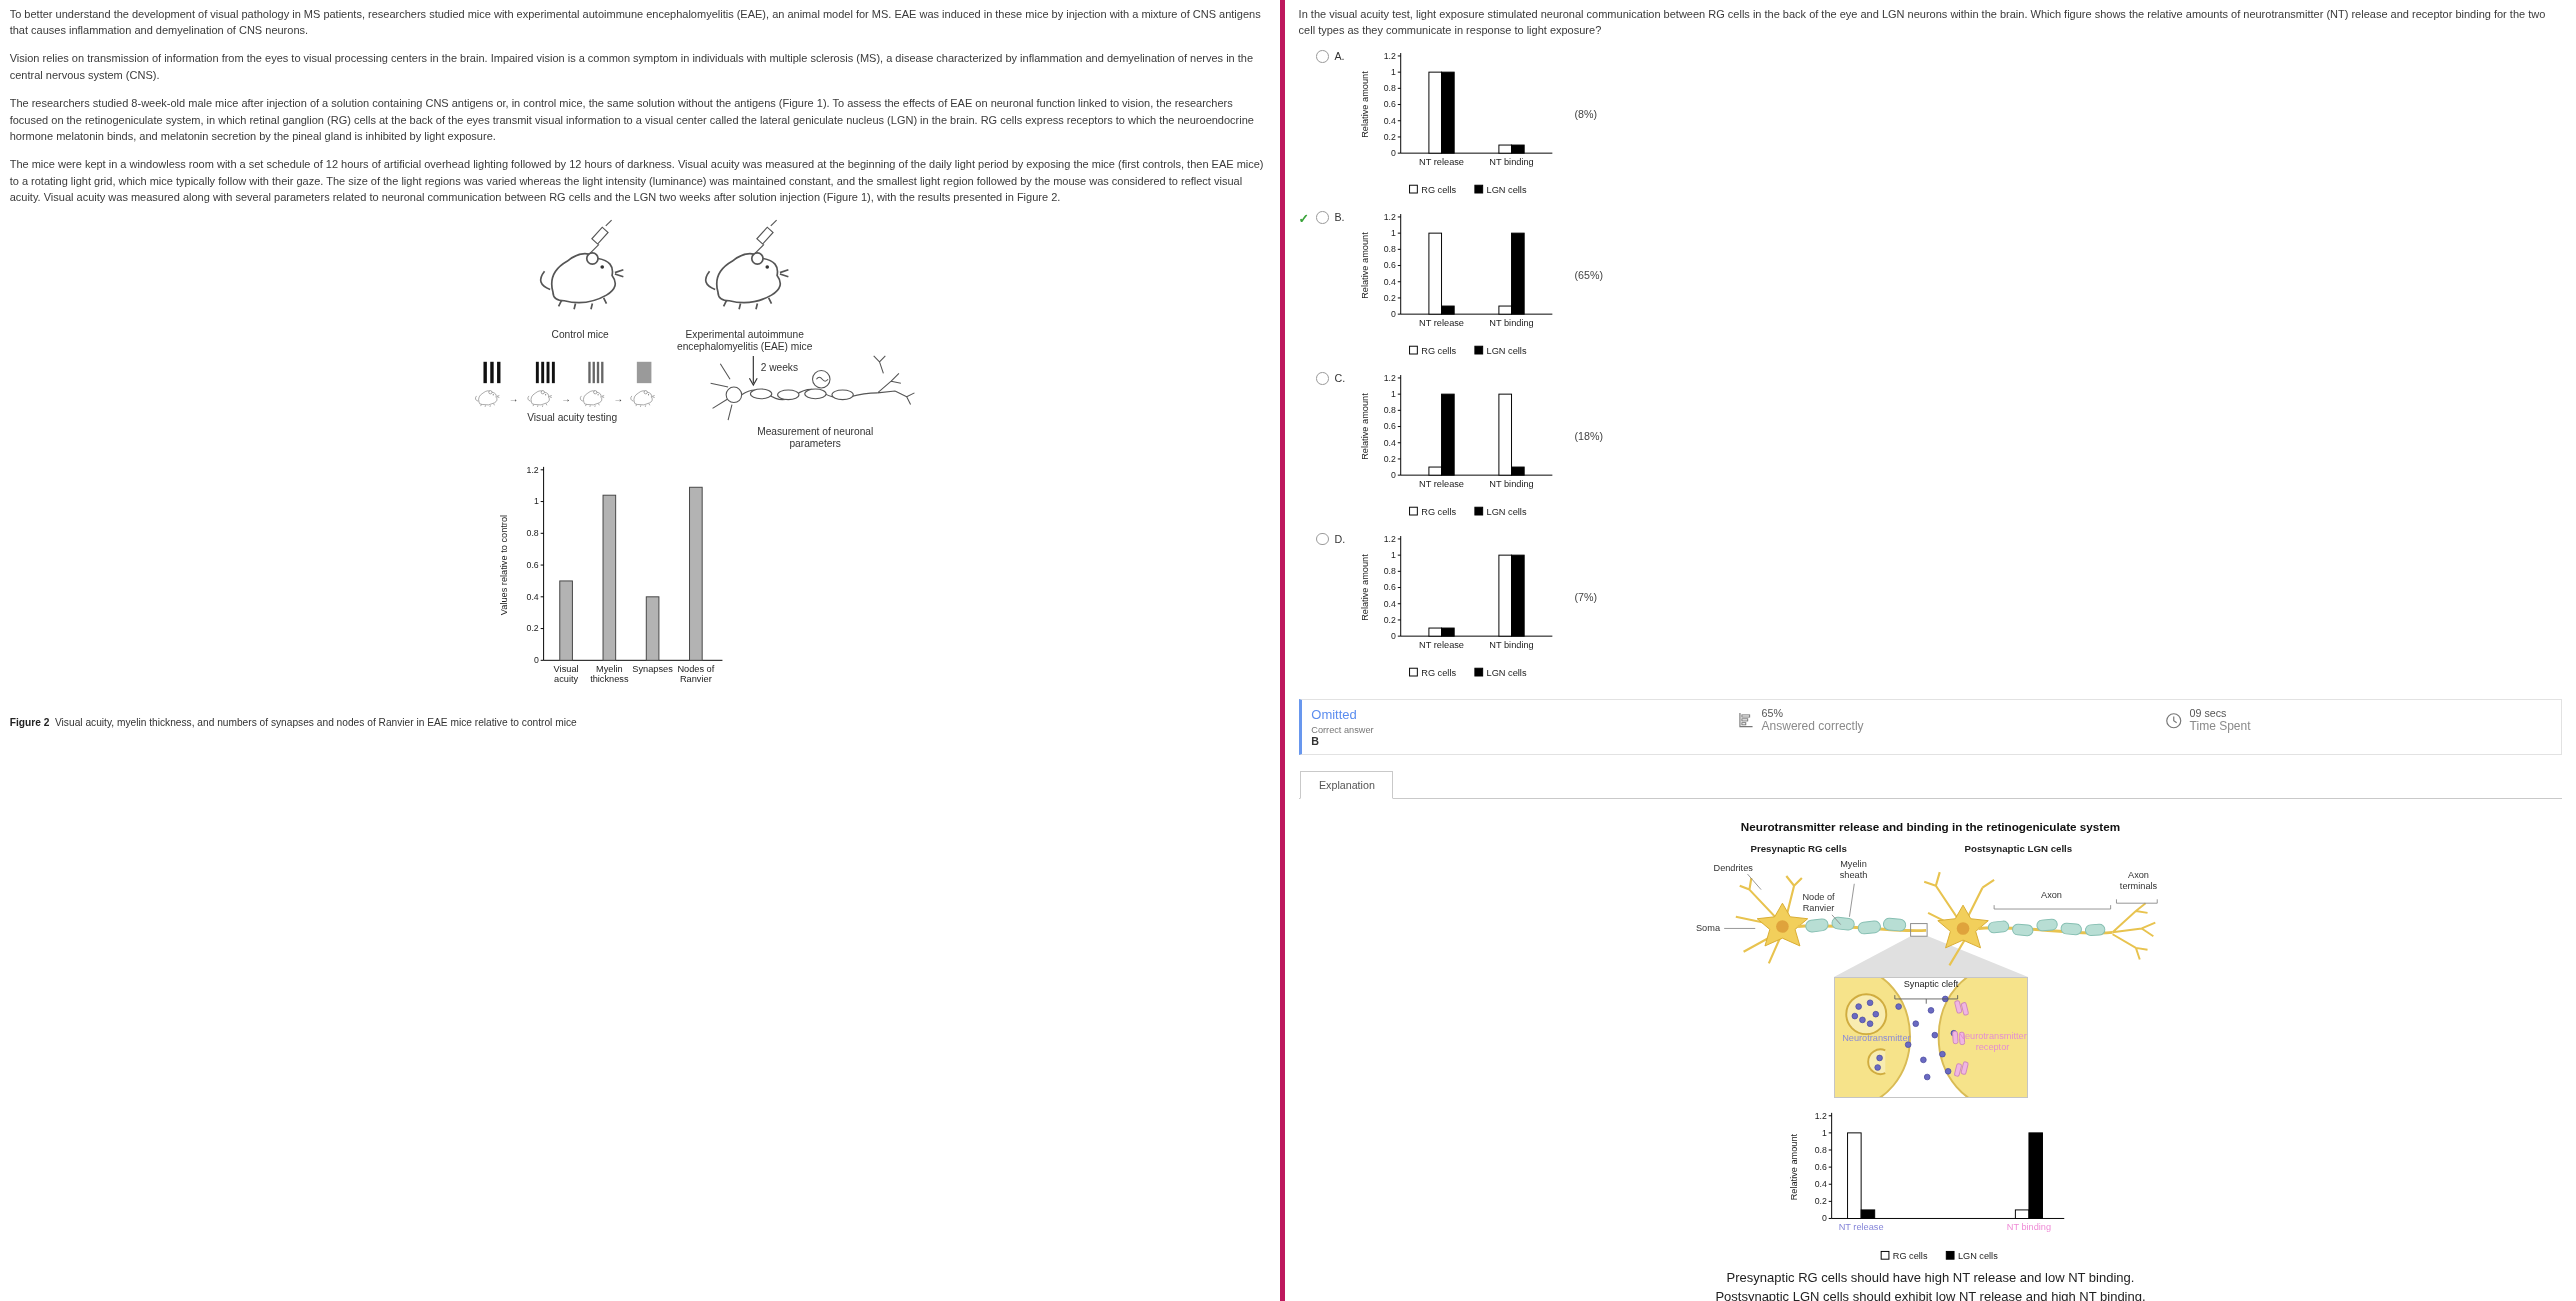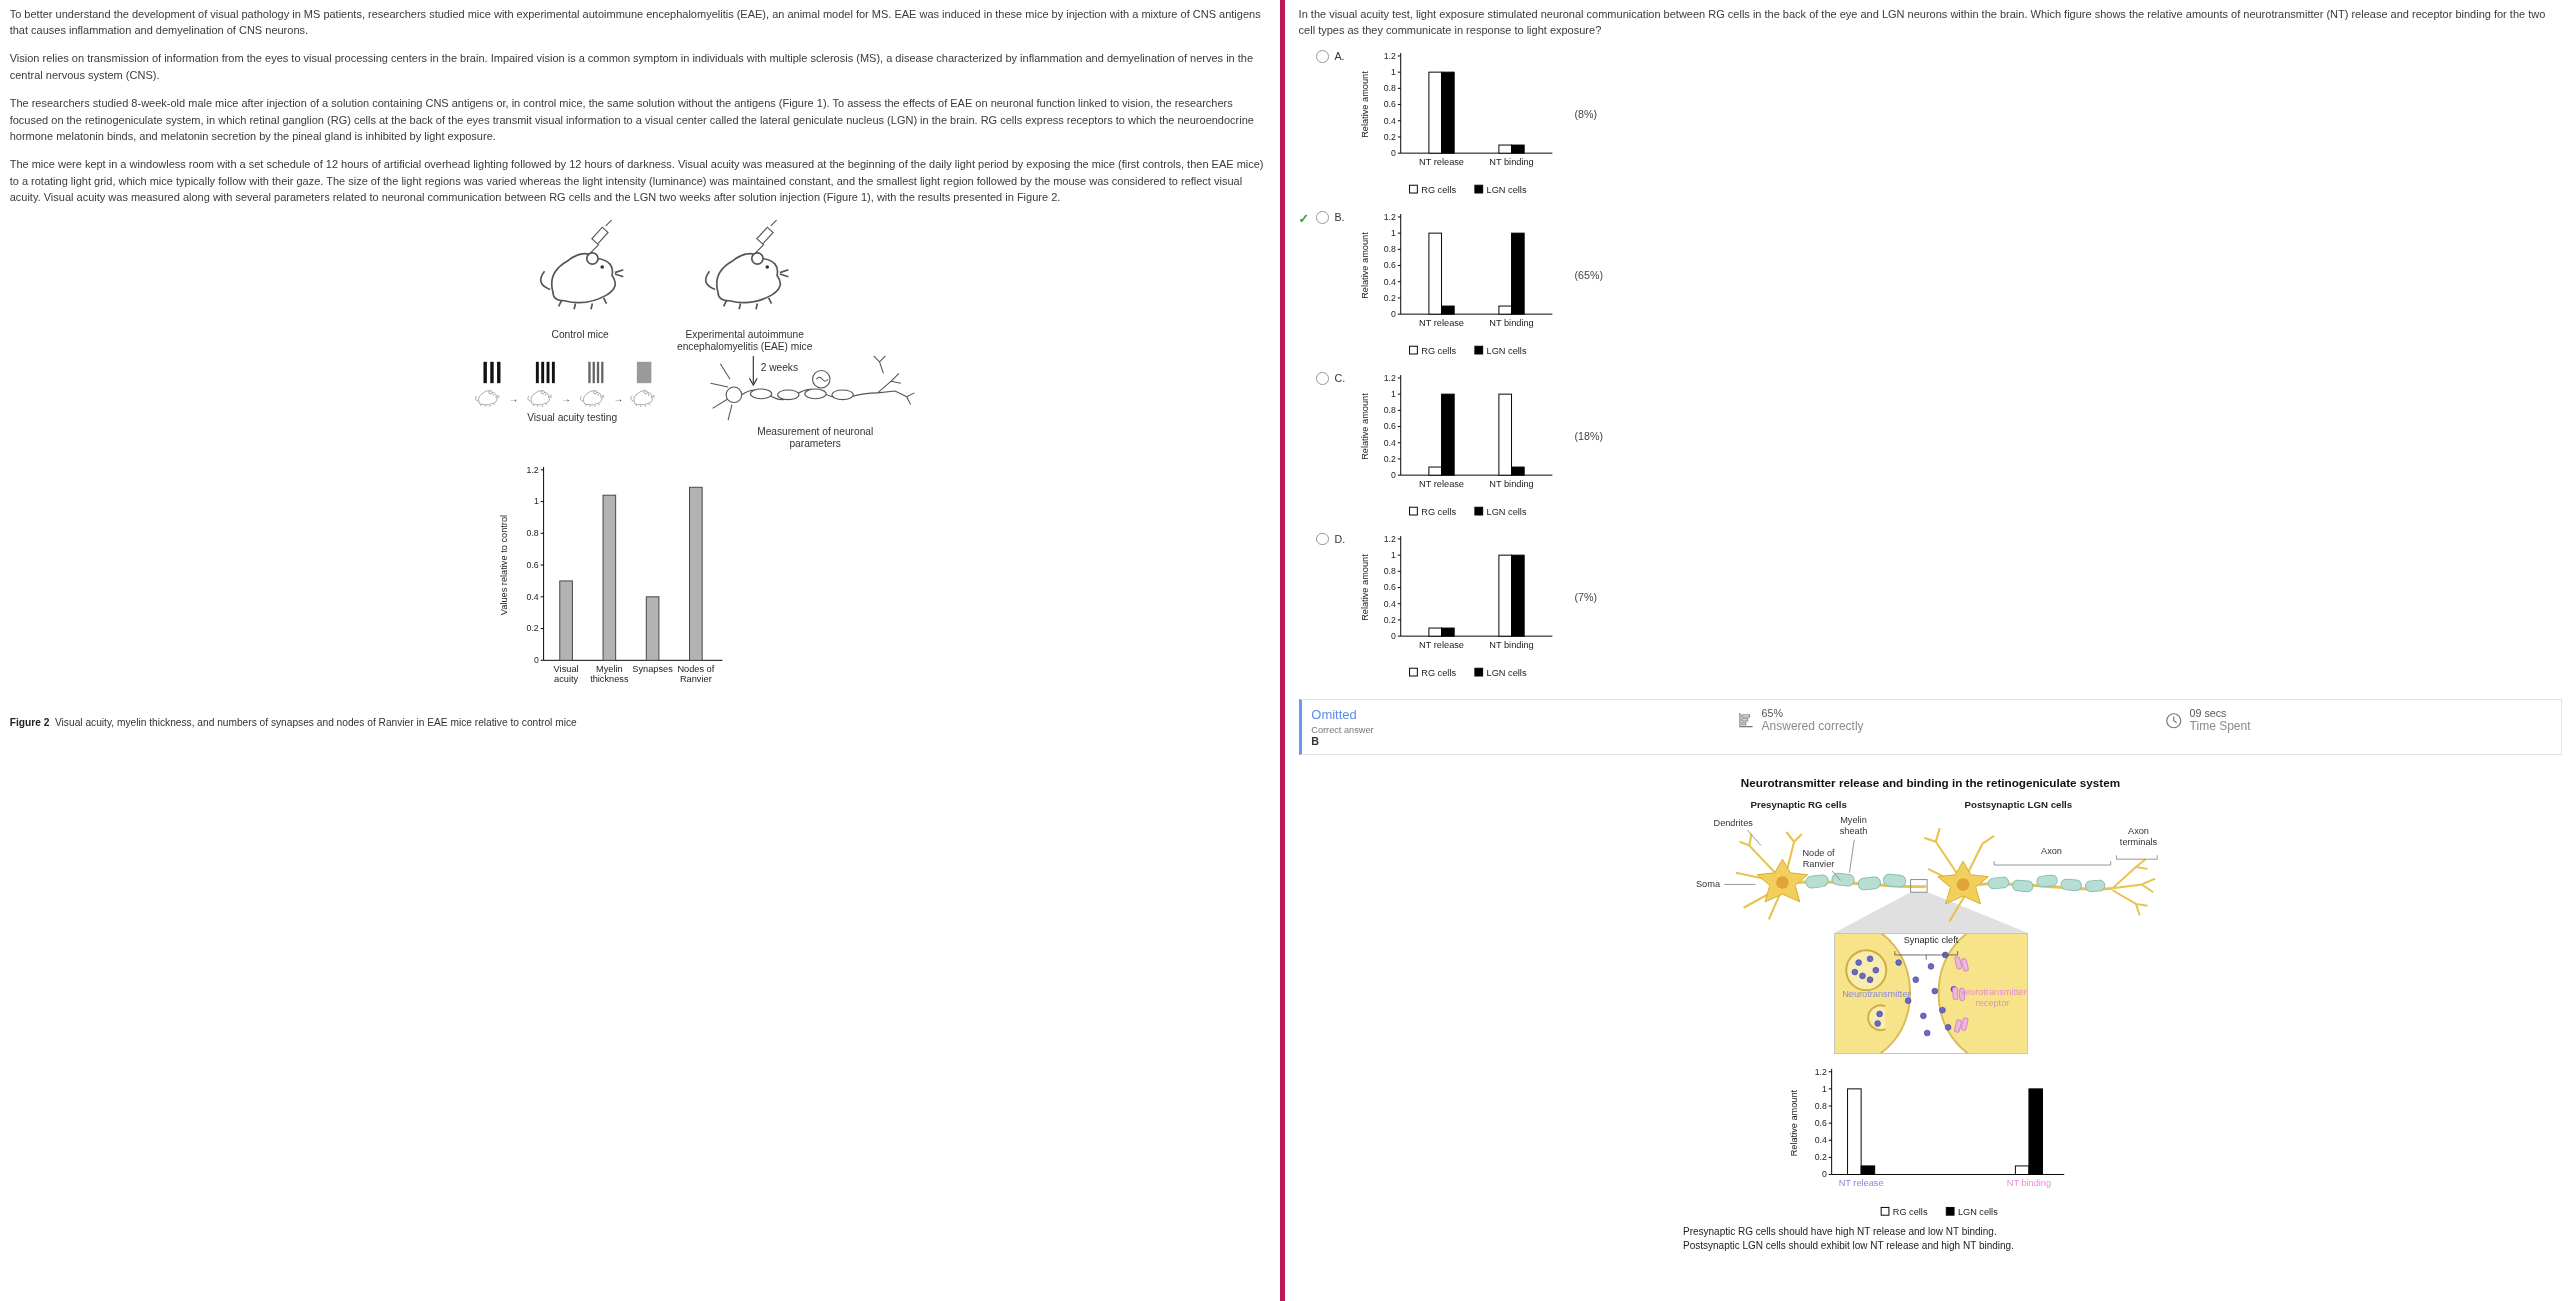--- a/index.html
+++ b/index.html
@@ -37,21 +37,21 @@
   .tab { display:inline-block; position:relative; top:1px; background:#fff; border:1px solid #c9c9c9; border-bottom-color:#fff; padding:6.8px 17.5px; font-size:10.7px; color:#555; }
   .expl-body { padding:13.6px 3.9px 0 3.9px; }
   .expl-fig { width:495px; margin:7.8px auto 13.6px auto; }
   .expl-title { text-align:center; font-size:11.7px; font-weight:bold; color:#111; margin-bottom:9.7px; }
   .neurons-wrap, .inset-wrap { position:relative; }
   .neurons-wrap { width:476px; height:134px; margin:0 auto; }
   .inset-wrap { width:194px; height:121px; margin:0 auto; }
   .nlabel { position:absolute; font-size:9.2px; color:#333; text-align:center; line-height:1.2; }
   .nheader { position:absolute; font-size:9.7px; font-weight:bold; color:#222; text-align:left; }
   .expl-chart { width:291px; margin:9.7px auto 0 auto; }
-  .cap-line { font-size:10px; color:#222; line-height:1.45; }
+  .cap-line { text-align:center; font-size:13px; color:#222; line-height:1.45; }
 </style>
 </head>
 <body>
 
 <div class="app">
 
   <div class="left-panel">
     <p class="passage">To better understand the development of visual pathology in MS patients, researchers studied mice with experimental autoimmune encephalomyelitis (EAE), an animal model for MS.  EAE was induced in these mice by injection with a mixture of CNS antigens that causes inflammation and demyelination of CNS neurons.</p>
     <p class="passage">Vision relies on transmission of information from the eyes to visual processing centers in the brain.  Impaired vision is a common symptom in individuals with multiple sclerosis (MS), a disease characterized by inflammation and demyelination of nerves in the central nervous system (CNS).</p>
     <p class="passage">The researchers studied 8-week-old male mice after injection of a solution containing CNS antigens or, in control mice, the same solution without the antigens (Figure 1).  To assess the effects of EAE on neuronal function linked to vision, the researchers focused on the retinogeniculate system, in which retinal ganglion (RG) cells at the back of the eyes transmit visual information to a visual center called the lateral geniculate nucleus (LGN) in the brain.  RG cells express receptors to which the neuroendocrine hormone melatonin binds, and melatonin secretion by the pineal gland is inhibited by light exposure.</p>
@@ -354,20 +354,23 @@
           <circle cx="9" cy="9" r="7.2" fill="none" stroke="#777" stroke-width="1.2"></circle>
           <path d="M9,4.5 L9,9 L12,11" fill="none" stroke="#777" stroke-width="1.2"></path>
         </svg>
         <div>
           <div class="stat-main">09 secs</div>
           <div class="stat-sub">Time Spent</div>
         </div>
       </div>
     </div>
 
+    <div class="tabstrip">
+      <span class="tab">Explanation</span>
+    </div>
 
     <div class="expl-body">
       <div class="expl-fig">
         <div class="expl-title">Neurotransmitter release and binding in the retinogeniculate system</div>
 
         <div class="neurons-wrap">
           <svg width="476" height="134" viewBox="0 0 490 138">
 
             <polygon points="224,96 242,96 345,138 145,138" fill="#e0e0e0"></polygon>
 

